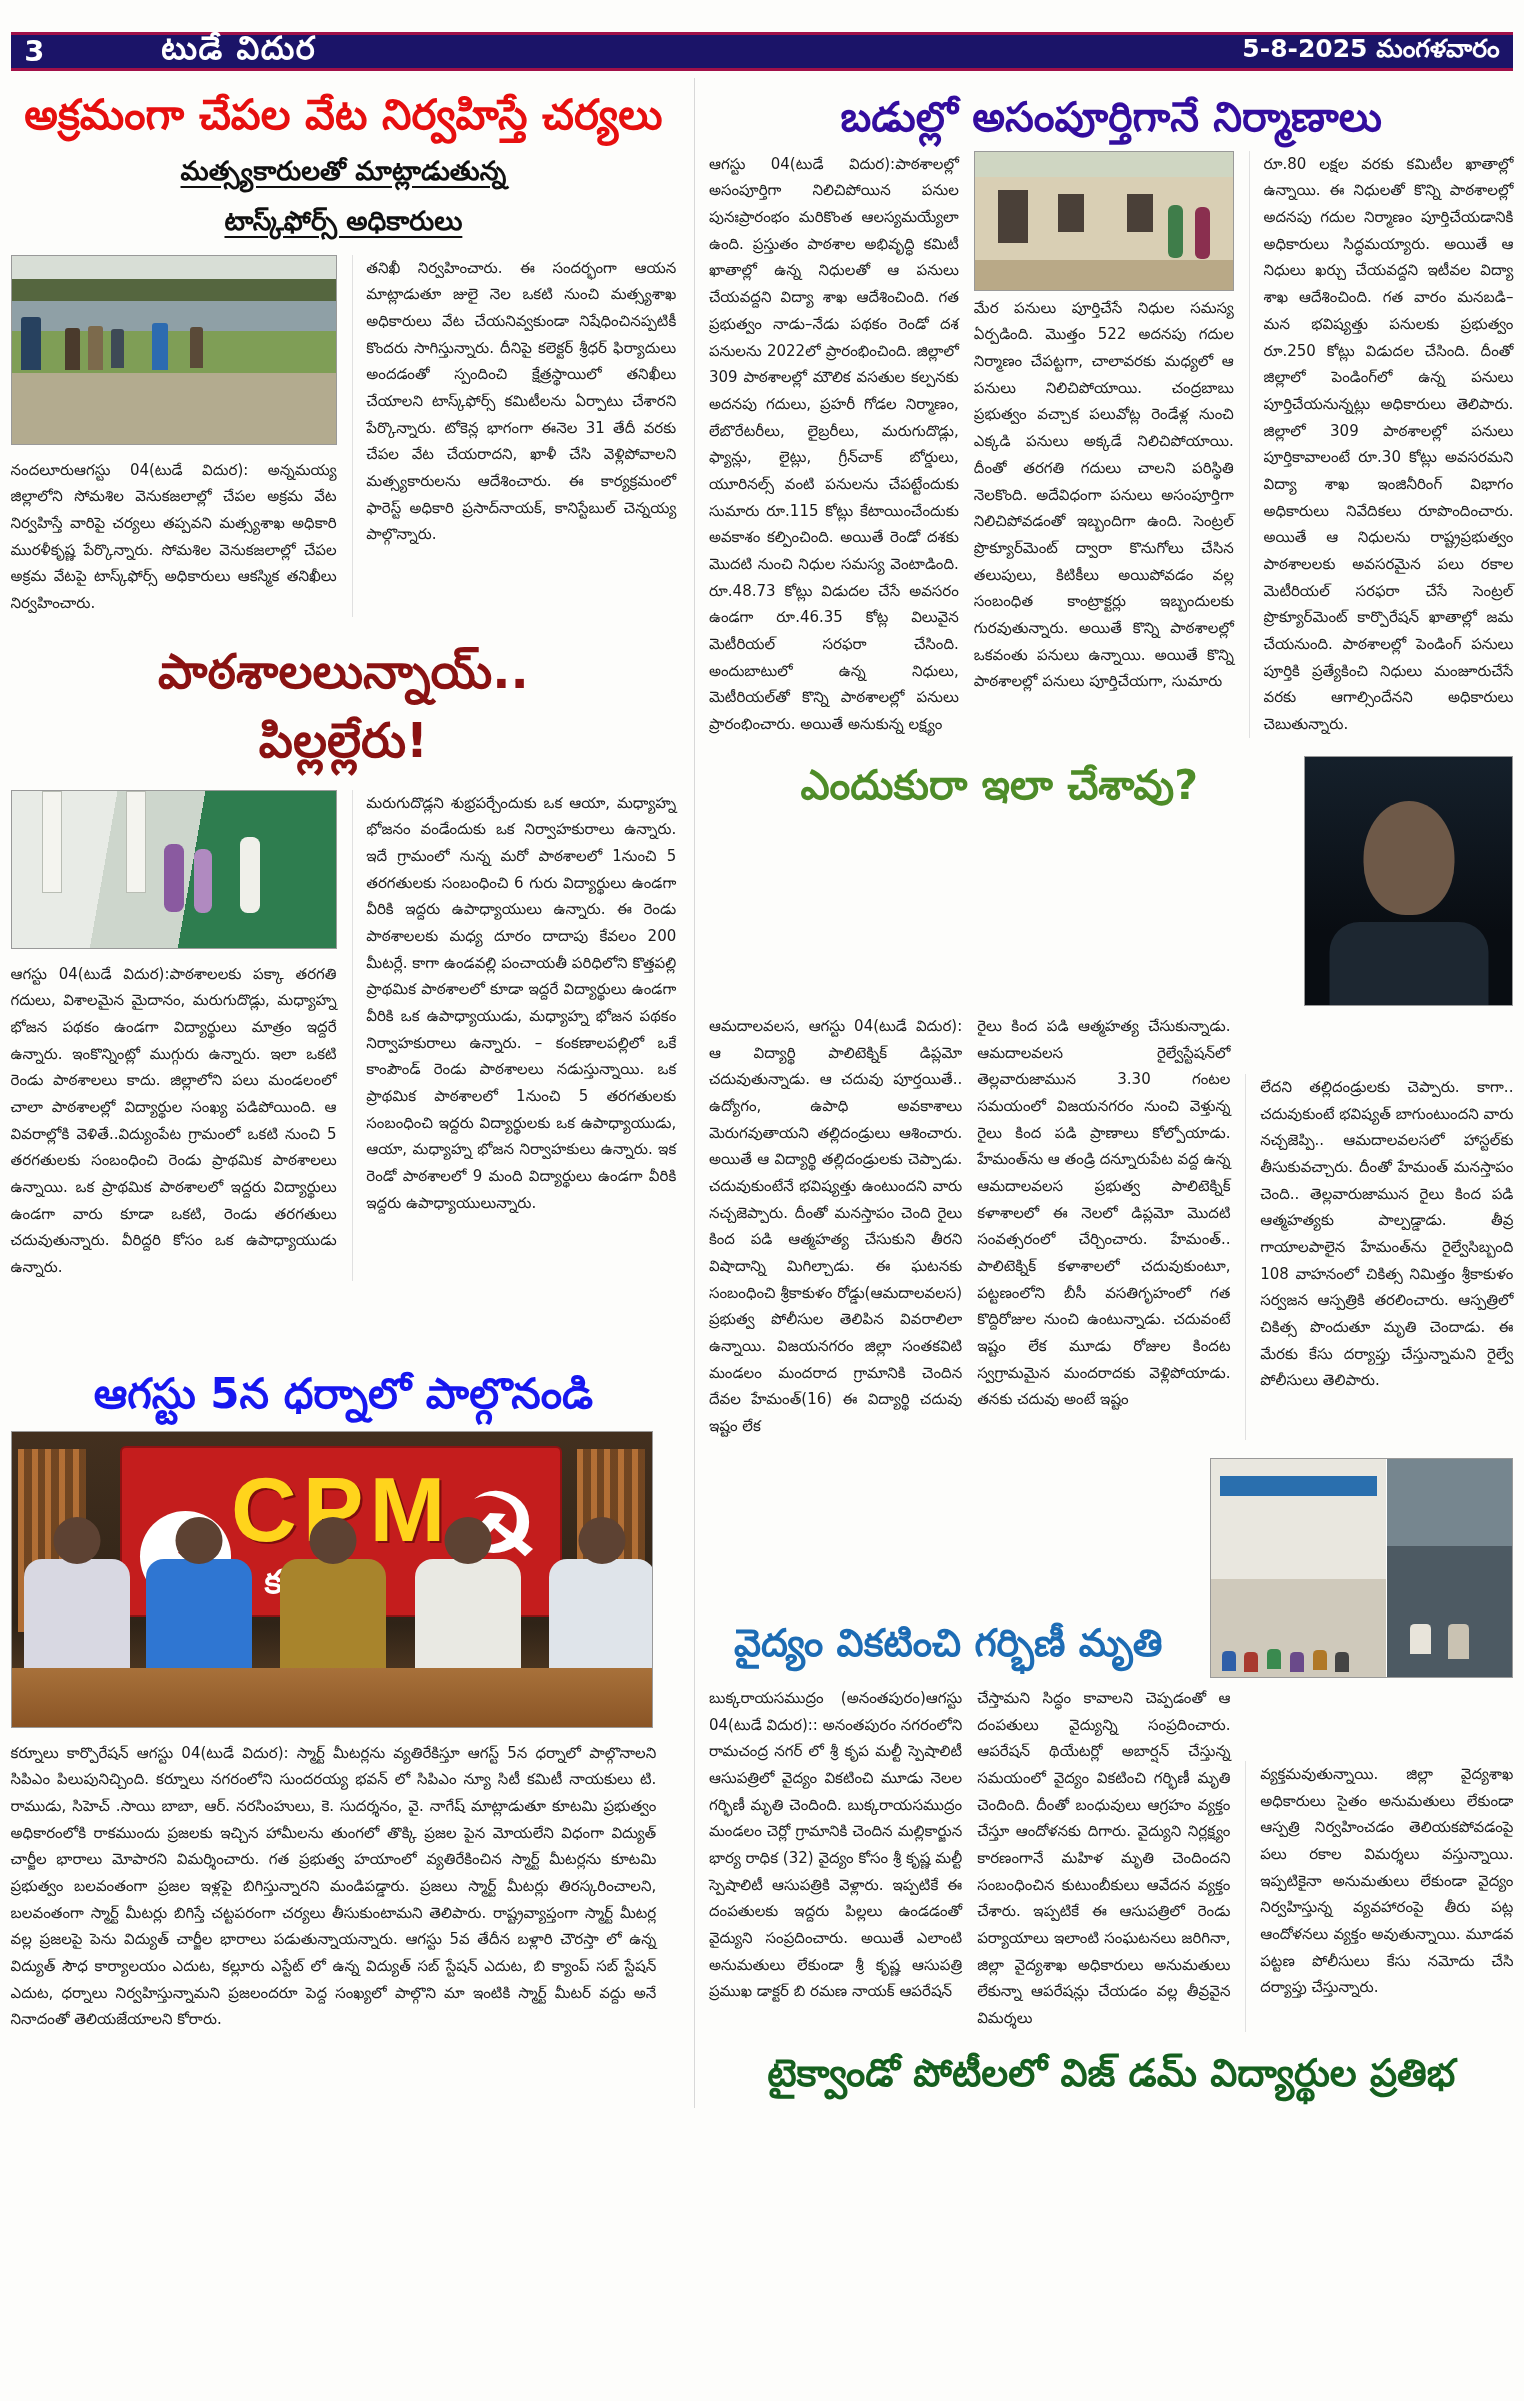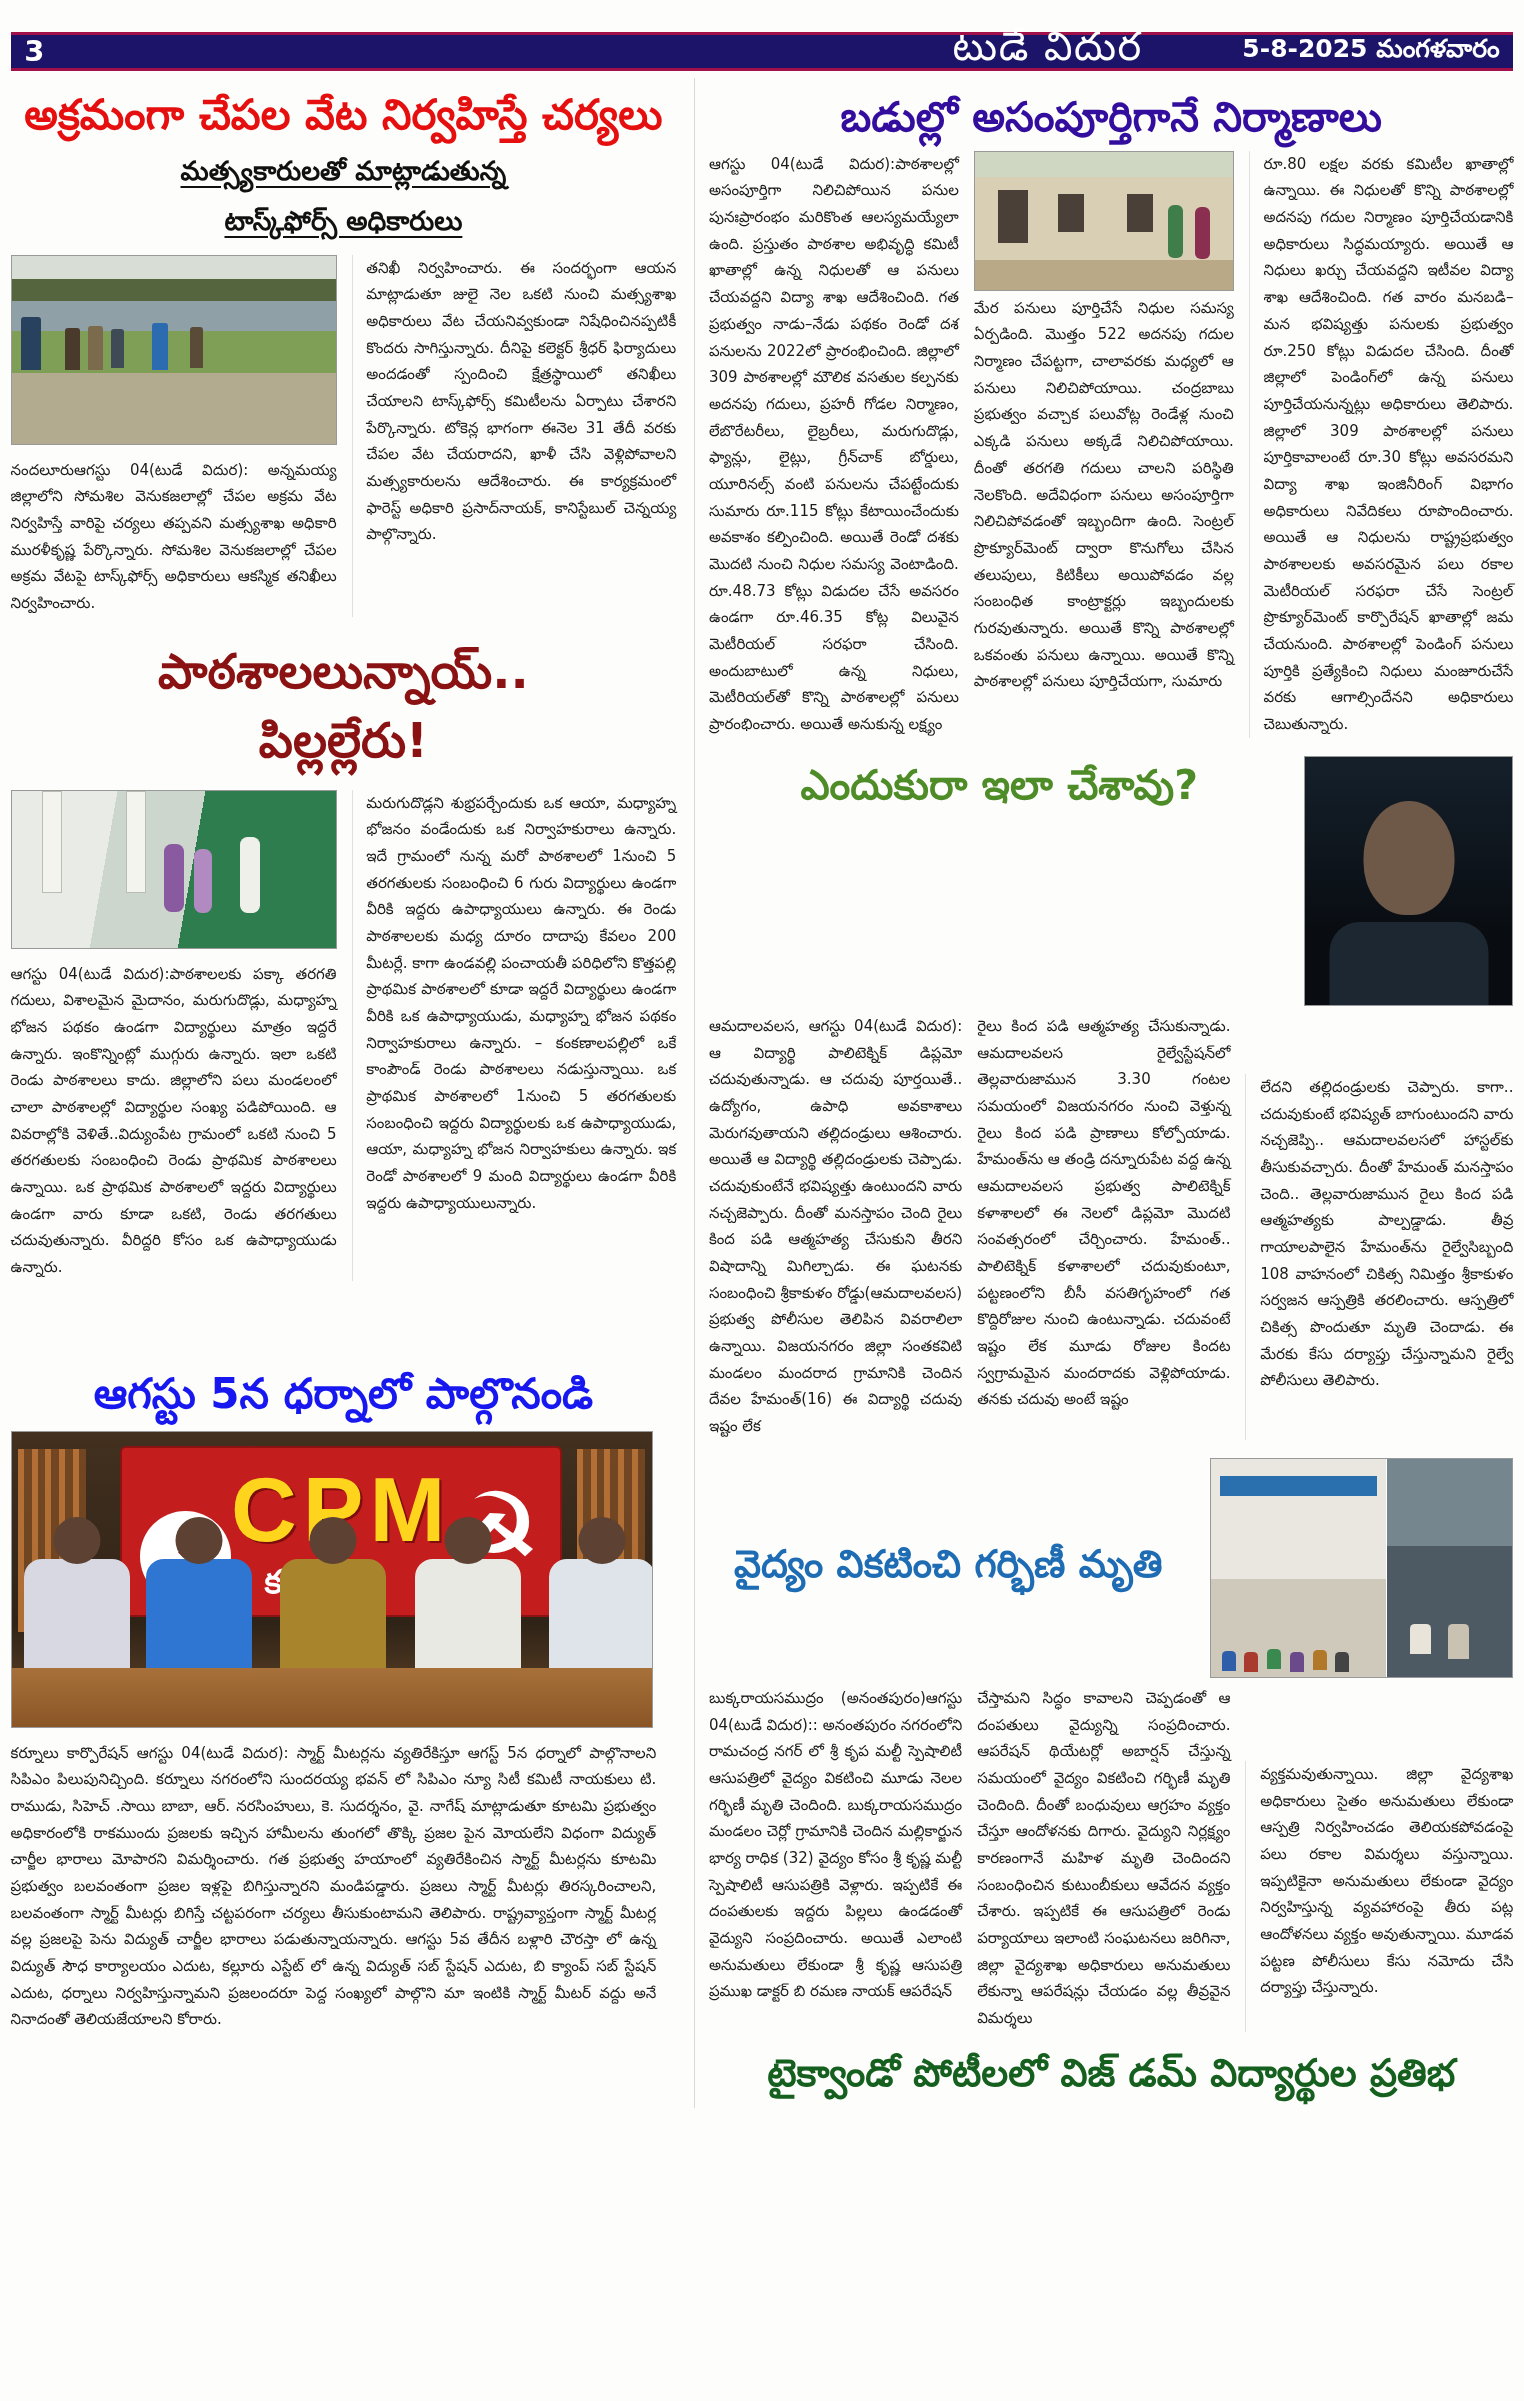--- a/index.html
+++ b/index.html
@@ -4,21 +4,21 @@
 <style>
   * { margin:0; padding:0; box-sizing:border-box; }
   html,body { background:#ffffff; }
   body { font-family:"DejaVu Sans", sans-serif; width:1524px; }
   .page { width:1524px; height:2401px; background:#fdfdfb; padding:7.6px 10.6px 6px 10.6px; overflow:hidden; position:relative; }
 
   
   .topbar { margin-top:24px; background:#1b1468; border-top:3.8px solid #a11048; border-bottom:3px solid #a11048;
             height:39px; display:flex; align-items:center; color:#fff; padding:0 13.7px; }
   .topbar .pgnum { font-size:29px; font-weight:bold; width:137px; }
-  .topbar .mast { flex:1; text-align:right; font-size:40px; font-weight:normal; letter-spacing:1.5px; }
+  .topbar .mast { flex:1; text-align:left; font-size:32px; font-weight:bold; letter-spacing:1.5px; }
   .topbar .date { width:357px; text-align:right; font-size:25px; font-weight:bold; }
 
   
   .content { display:flex; gap:18px; margin-top:7.6px; }
   .col-left  { width:668px; }
   .col-right { width:822px; border-left:0.8px solid #d8d8d8; padding-left:13.7px; }
 
   
   .hl { font-weight:bold; text-align:center; line-height:1.25; }
   .hl-red    { color:#e60f0f; font-size:42px; margin:10.6px 0 4.6px; }
@@ -212,21 +212,21 @@
           </div>
         </div>
         <div class="cols3" style="margin-top:-190px;">
           <div class="bt" style="margin-top:197px;">ఆమదాలవలస, ఆగస్టు 04(టుడే విదుర): ఆ విద్యార్థి పాలిటెక్నిక్ డిప్లమో చదువుతున్నాడు. ఆ చదువు పూర్తయితే.. ఉద్యోగం, ఉపాధి అవకాశాలు మెరుగవుతాయని తల్లిదండ్రులు ఆశించారు. అయితే ఆ విద్యార్థి తల్లిదండ్రులకు చెప్పాడు. చదువుకుంటేనే భవిష్యత్తు ఉంటుందని వారు నచ్చజెప్పారు. దీంతో మనస్తాపం చెంది రైలు కింద పడి ఆత్మహత్య చేసుకుని తీరని విషాదాన్ని మిగిల్చాడు. ఈ ఘటనకు సంబంధించి శ్రీకాకుళం రోడ్డు(ఆమదాలవలస) ప్రభుత్వ పోలీసుల తెలిపిన వివరాలిలా ఉన్నాయి. విజయనగరం జిల్లా సంతకవిటి మండలం మందరాద గ్రామానికి చెందిన దేవల హేమంత్(16) ఈ విద్యార్థి చదువు ఇష్టం లేక</div>
           <div class="bt" style="margin-top:197px;">రైలు కింద పడి ఆత్మహత్య చేసుకున్నాడు. ఆమదాలవలస రైల్వేస్టేషన్‌లో తెల్లవారుజామున 3.30 గంటల సమయంలో విజయనగరం నుంచి వెళ్తున్న రైలు కింద పడి ప్రాణాలు కోల్పోయాడు. హేమంత్‌ను ఆ తండ్రి దన్నూరుపేట వద్ద ఉన్న ఆమదాలవలస ప్రభుత్వ పాలిటెక్నిక్ కళాశాలలో ఈ నెలలో డిప్లమో మొదటి సంవత్సరంలో చేర్చించారు. హేమంత్.. పాలిటెక్నిక్ కళాశాలలో చదువుకుంటూ, పట్టణంలోని బీసీ వసతిగృహంలో గత కొద్దిరోజుల నుంచి ఉంటున్నాడు. చదువంటే ఇష్టం లేక మూడు రోజుల కిందట స్వగ్రామమైన మందరాదకు వెళ్లిపోయాడు. తనకు చదువు అంటే ఇష్టం</div>
           <div class="bt colrule" style="margin-top:258px;">లేదని తల్లిదండ్రులకు చెప్పారు. కాగా.. చదువుకుంటే భవిష్యత్ బాగుంటుందని వారు నచ్చజెప్పి.. ఆమదాలవలసలో హాస్టల్‌కు తీసుకువచ్చారు. దీంతో హేమంత్ మనస్తాపం చెంది.. తెల్లవారుజామున రైలు కింద పడి ఆత్మహత్యకు పాల్పడ్డాడు. తీవ్ర గాయాలపాలైన హేమంత్‌ను రైల్వేసిబ్బంది 108 వాహనంలో చికిత్స నిమిత్తం శ్రీకాకుళం సర్వజన ఆస్పత్రికి తరలించారు. ఆస్పత్రిలో చికిత్స పొందుతూ మృతి చెందాడు. ఈ మేరకు కేసు దర్యాప్తు చేస్తున్నామని రైల్వే పోలీసులు తెలిపారు.</div>
         </div>
       </section>
 
       <section class="mt24">
-        <div style="display:flex; align-items:center; gap:23px;">
+        <div style="display:flex; align-items:flex-end; gap:23px;">
           <div class="hl hl-blue2" style="flex:1;">వైద్యం వికటించి గర్భిణీ మృతి</div>
           <div class="photo ph-hosp">
             <div class="hospA">
               <div class="dot" style="left:10.6px;bottom:6px;background:#2f5fa8;"></div>
               <div class="dot" style="left:33px;bottom:4.6px;background:#a83a2f;"></div>
               <div class="dot" style="left:56px;bottom:7.6px;background:#3a8a4f;"></div>
               <div class="dot" style="left:79px;bottom:4.6px;background:#6a4a8a;"></div>
               <div class="dot" style="left:102px;bottom:6.8px;background:#b07828;"></div>
               <div class="dot" style="left:124px;bottom:4.6px;background:#444;"></div>
               <div style="position:absolute;top:16.7px;left:9px;right:9px;height:20px;background:#2a6fae;"></div>

